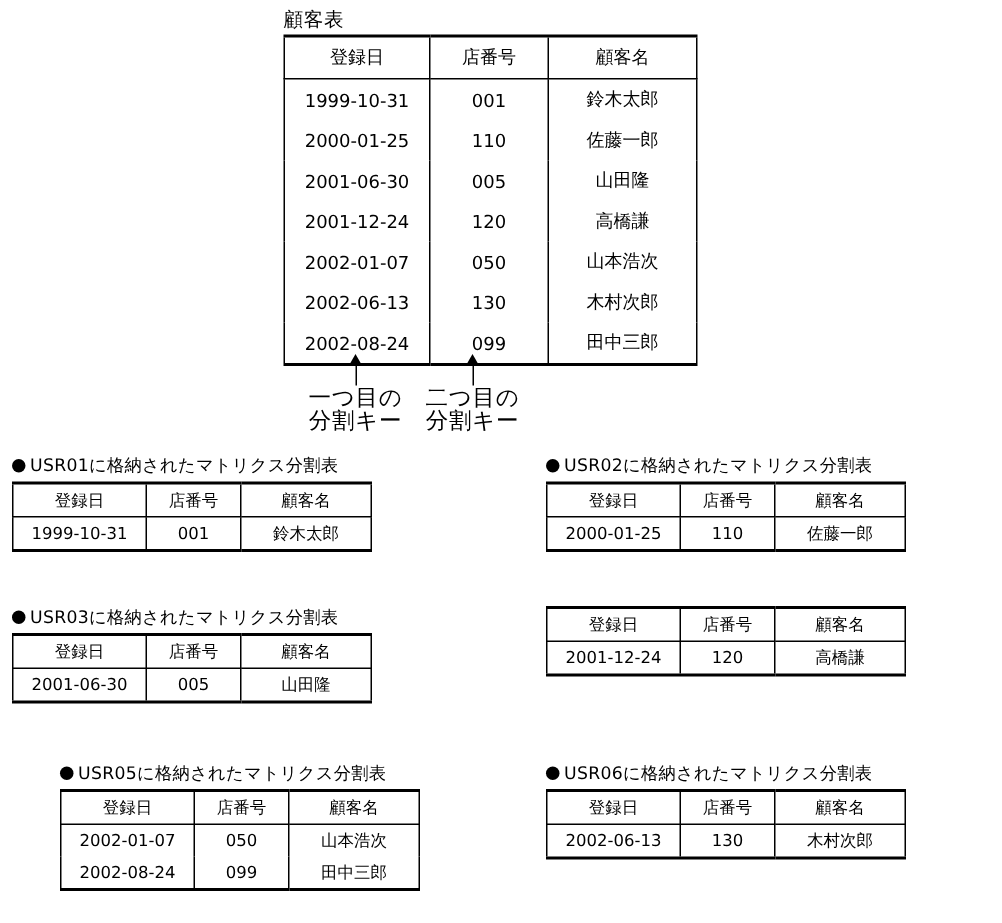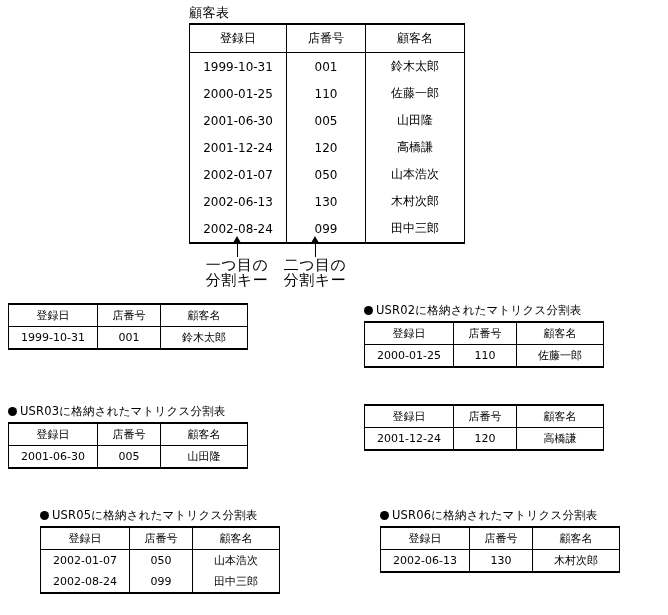--- a/index.html
+++ b/index.html
@@ -169,20 +169,23 @@
 </div>
 
 <div class="abs arrow-head" style="left:311px; top:236px;"></div>
 <div class="abs arrow-line" style="left:315px; top:243px; height:14px;"></div>
 <div class="abs key-label" style="left:270px; top:258px;">
   <span>二つ目の</span><br>
   <span>分割キー</span>
 </div>
 
 <div class="sub-block" style="left:8px; top:303px;">
+  <div class="sub-title">
+    <span class="bullet"></span><span>USR01に格納されたマトリクス分割表</span>
+  </div>
   <table class="sub">
     <thead>
       <tr>
         <th class="c-date">登録日</th>
         <th class="c-shop">店番号</th>
         <th class="c-name">顧客名</th>
       </tr>
     </thead>
     <tbody>
       <tr>
@@ -277,21 +280,21 @@
       </tr>
       <tr>
         <td>2002-08-24</td>
         <td>099</td>
         <td>田中三郎</td>
       </tr>
     </tbody>
   </table>
 </div>
 
-<div class="sub-block" style="left:380px; top:508px;">
+<div class="sub-block" style="left:364px; top:508px;">
   <div class="sub-title">
     <span class="bullet"></span><span>USR06に格納されたマトリクス分割表</span>
   </div>
   <table class="sub">
     <thead>
       <tr>
         <th class="c-date">登録日</th>
         <th class="c-shop">店番号</th>
         <th class="c-name">顧客名</th>
       </tr>

